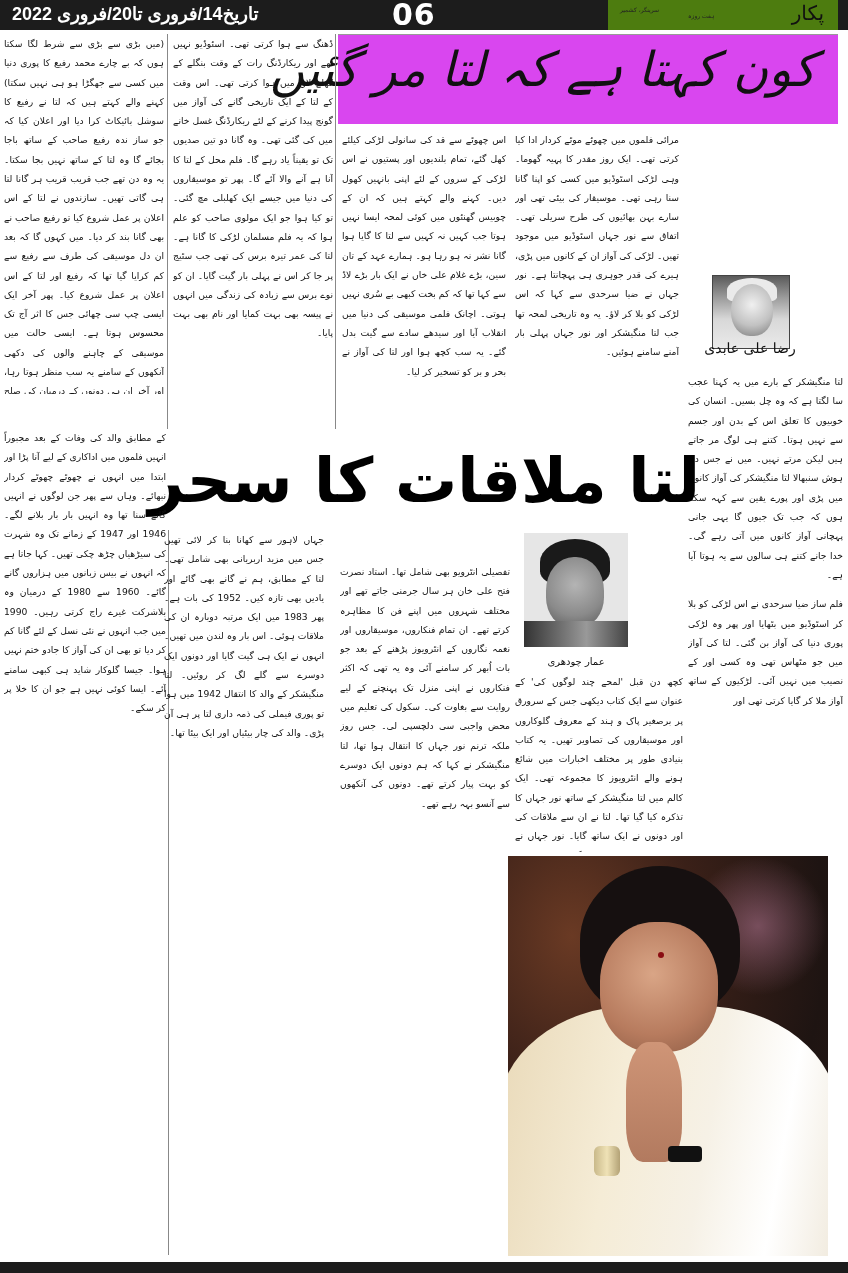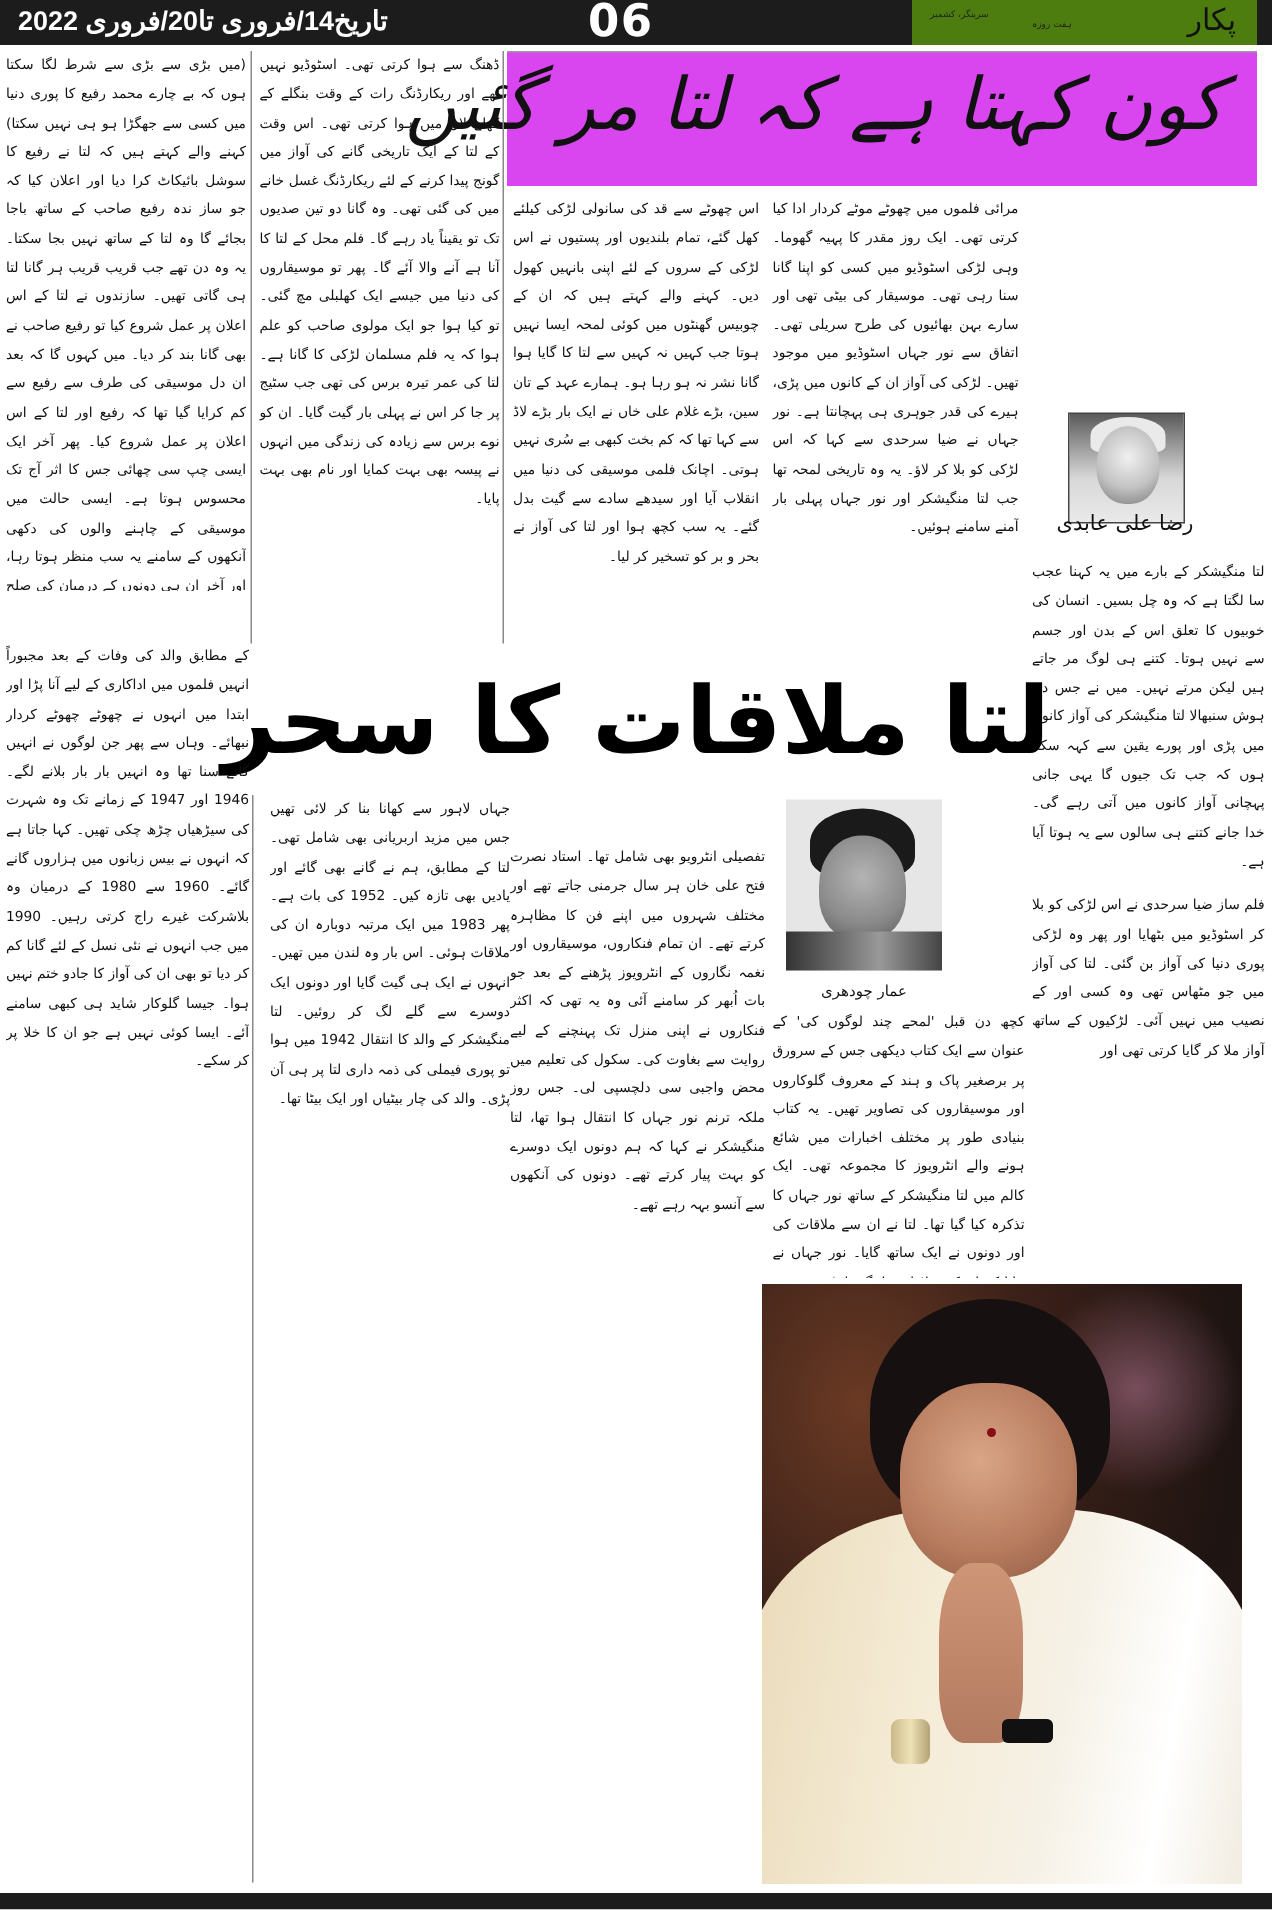--- a/index.html
+++ b/index.html
@@ -95,21 +95,21 @@
   <p>لتا منگیشکر کے بارے میں یہ کہنا عجب سا لگتا ہے کہ وہ چل بسیں۔ انسان کی خوبیوں کا تعلق اس کے بدن اور جسم سے نہیں ہوتا۔ کتنے ہی لوگ مر جاتے ہیں لیکن مرتے نہیں۔ میں نے جس دن ہوش سنبھالا لتا منگیشکر کی آواز کانوں میں پڑی اور پورے یقین سے کہہ سکتا ہوں کہ جب تک جیوں گا یہی جانی پہچانی آواز کانوں میں آتی رہے گی۔ خدا جانے کتنے ہی سالوں سے یہ ہوتا آیا ہے۔</p>
   <p>فلم ساز ضیا سرحدی نے اس لڑکی کو بلا کر اسٹوڈیو میں بٹھایا اور پھر وہ لڑکی پوری دنیا کی آواز بن گئی۔ لتا کی آواز میں جو مٹھاس تھی وہ کسی اور کے نصیب میں نہیں آئی۔ لڑکیوں کے ساتھ آواز ملا کر گایا کرتی تھی اور</p>
 </div>
 
 <div class="big-headline">لتا ملاقات کا سحر</div>
 
 <div class="col" style="left:4px; top:428px; width:162px; height:835px;">
   <p>کے مطابق والد کی وفات کے بعد مجبوراً انہیں فلموں میں اداکاری کے لیے آنا پڑا اور ابتدا میں انہوں نے چھوٹے چھوٹے کردار نبھائے۔ وہاں سے پھر جن لوگوں نے انہیں گاتے سنا تھا وہ انہیں بار بار بلانے لگے۔ 1946 اور 1947 کے زمانے تک وہ شہرت کی سیڑھیاں چڑھ چکی تھیں۔ کہا جاتا ہے کہ انہوں نے بیس زبانوں میں ہزاروں گانے گائے۔ 1960 سے 1980 کے درمیان وہ بلاشرکت غیرے راج کرتی رہیں۔ 1990 میں جب انہوں نے نئی نسل کے لئے گانا کم کر دیا تو بھی ان کی آواز کا جادو ختم نہیں ہوا۔ جیسا گلوکار شاید ہی کبھی سامنے آئے۔ ایسا کوئی نہیں ہے جو ان کا خلا پر کر سکے۔</p>
 </div>
 <div class="col-rule" style="left:168px; top:530px; height:725px;"></div>
-<div class="col" style="left:180px; top:530px; width:160px; height:730px;">
+<div class="col" style="left:164px; top:530px; width:160px; height:730px;">
   <p>جہاں لاہور سے کھانا بنا کر لائی تھیں جس میں مزید اربریانی بھی شامل تھی۔ لتا کے مطابق، ہم نے گانے بھی گائے اور یادیں بھی تازہ کیں۔ 1952 کی بات ہے۔ پھر 1983 میں ایک مرتبہ دوبارہ ان کی ملاقات ہوئی۔ اس بار وہ لندن میں تھیں۔ انہوں نے ایک ہی گیت گایا اور دونوں ایک دوسرے سے گلے لگ کر روئیں۔ لتا منگیشکر کے والد کا انتقال 1942 میں ہوا تو پوری فیملی کی ذمہ داری لتا پر ہی آن پڑی۔ والد کی چار بیٹیاں اور ایک بیٹا تھا۔</p>
 </div>
 <div class="col" style="left:340px; top:562px; width:170px; height:730px;">
   <p>تفصیلی انٹرویو بھی شامل تھا۔ استاد نصرت فتح علی خان ہر سال جرمنی جاتے تھے اور مختلف شہروں میں اپنے فن کا مظاہرہ کرتے تھے۔ ان تمام فنکاروں، موسیقاروں اور نغمہ نگاروں کے انٹرویوز پڑھنے کے بعد جو بات اُبھر کر سامنے آئی وہ یہ تھی کہ اکثر فنکاروں نے اپنی منزل تک پہنچنے کے لیے روایت سے بغاوت کی۔ سکول کی تعلیم میں محض واجبی سی دلچسپی لی۔ جس روز ملکہ ترنم نور جہاں کا انتقال ہوا تھا، لتا منگیشکر نے کہا کہ ہم دونوں ایک دوسرے کو بہت پیار کرتے تھے۔ دونوں کی آنکھوں سے آنسو بہہ رہے تھے۔</p>
 </div>
 
 <div class="author2-photo">
   <div class="hair"></div>
   <div class="face"></div>
   <div class="shirt"></div>

